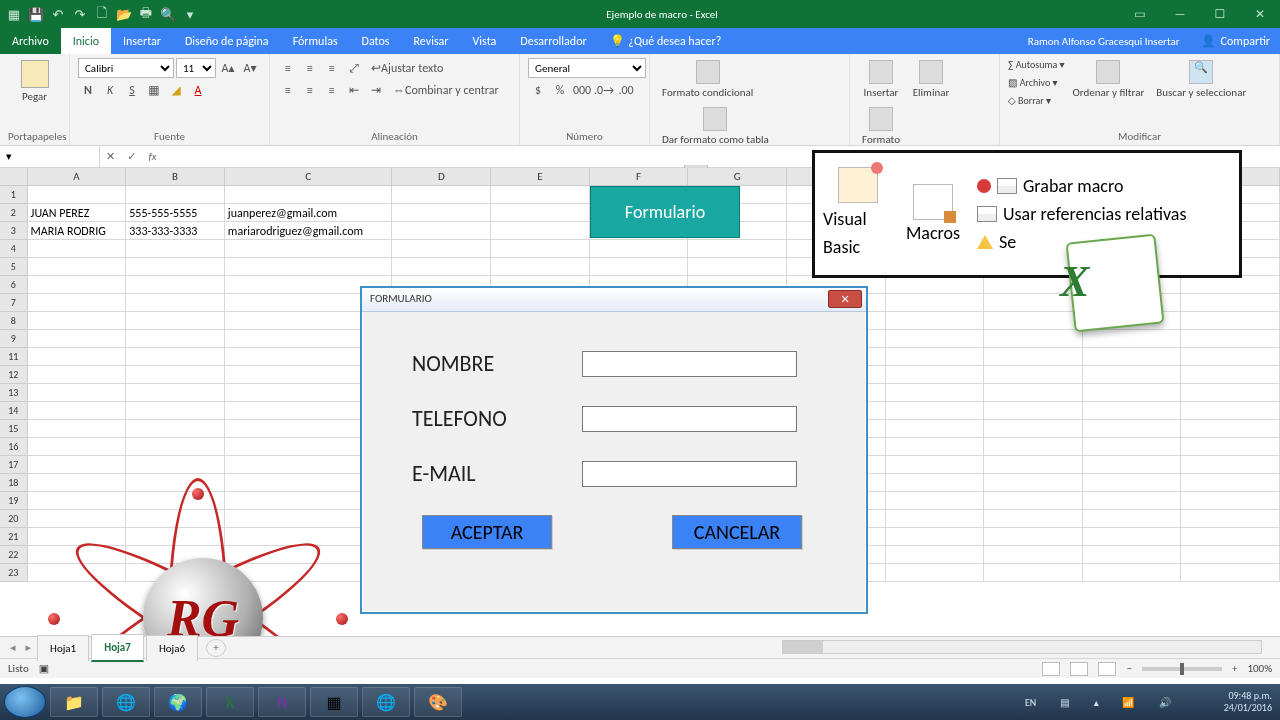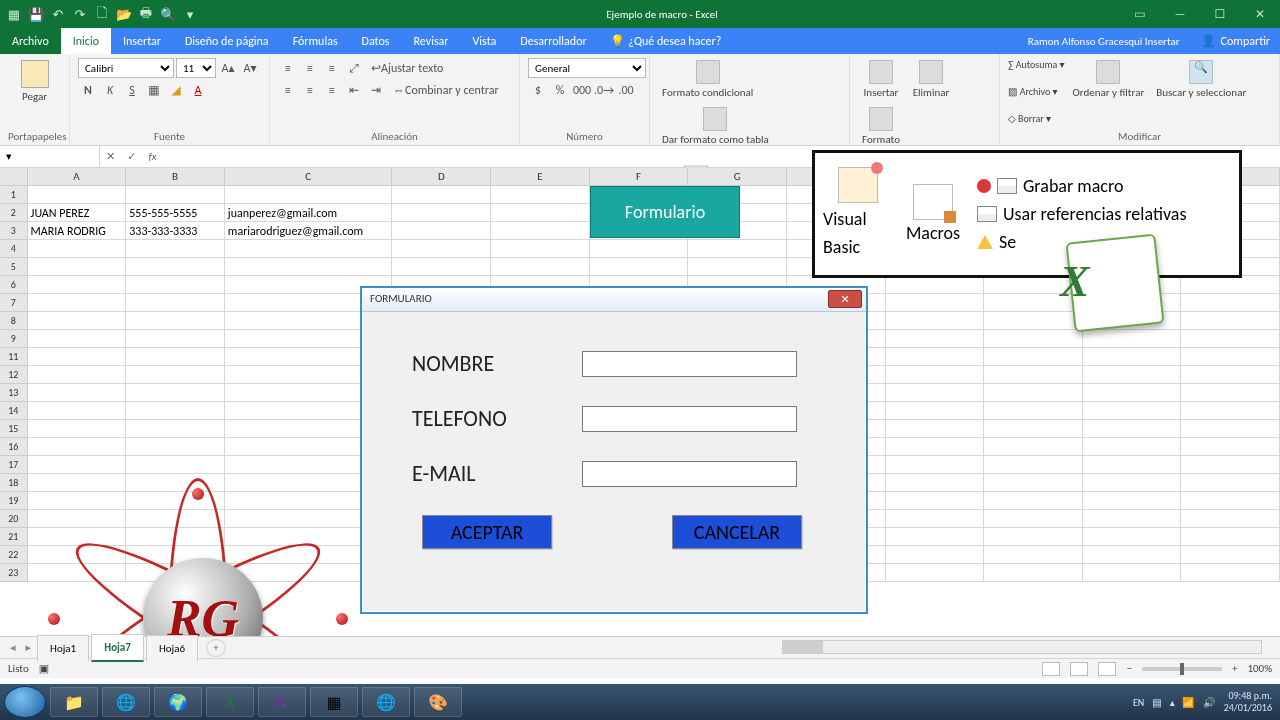--- a/index.html
+++ b/index.html
@@ -54,21 +54,21 @@
 
 
 .vbform { position:absolute; left:360px; top:286px; width:508px; height:328px; background:#f0f0f0; border:2px solid #3d90c7; box-shadow:0 0 0 1px #fff inset; }
 .vbform .ftitle { height:24px; background:linear-gradient(#fff,#e4ecf7); border-bottom:1px solid #b9c7db; font-size:11px; padding:4px 8px; color:#333; position:relative; }
 .vbform .closex { position:absolute; right:4px; top:2px; width:34px; height:18px; background:#c94f44; color:#fff; text-align:center; font-size:11px; line-height:18px; border:1px solid #8a2e26; border-radius:2px; }
 .vbform .body { padding:20px; }
 .vbform .fldrow { display:flex; align-items:center; margin:18px 0 28px 30px; }
 .vbform .fldlabel { width:170px; font-size:22px; color:#222; }
 .vbform .fldinput { width:215px; height:26px; border:1px solid #777; background:#fff; }
 .vbform .btnrow { display:flex; gap:120px; margin-left:40px; margin-top:12px; }
-.vbform .vbbtn { width:130px; height:34px; border:1px solid #888; background:#1d4ed8; font-size:20px; box-shadow:1px 1px 0 #ccc; }
+.vbform .vbbtn { width:130px; height:34px; border:1px solid #888; background:#3b82f6; font-size:20px; box-shadow:1px 1px 0 #ccc; }
 
 
 .devpanel { position:absolute; right:38px; top:150px; width:430px; height:128px; background:#fff; border:3px solid #111; display:flex; padding:6px 8px; font-size:18px; }
 .devpanel .col1 { display:flex; flex-direction:column; align-items:center; justify-content:center; width:70px; }
 .devpanel .col2 { display:flex; flex-direction:column; align-items:center; justify-content:center; width:80px; }
 .devpanel .col3 { display:flex; flex-direction:column; justify-content:center; gap:6px; flex:1; padding-left:4px; }
 .devpanel .vbico { width:40px; height:36px; border:1px solid #bbb; background:#fff1d6; margin-bottom:2px; position:relative; }
 .devpanel .vbico:before { content:""; position:absolute; top:-6px; right:-6px; width:12px; height:12px; background:#e77; border-radius:50%; }
 .devpanel .macico { width:40px; height:36px; border:1px solid #bbb; background:#fff; margin-bottom:2px; position:relative; }
 .devpanel .macico:before { content:""; position:absolute; bottom:-4px; right:-4px; width:12px; height:12px; background:#d88b3a; }
@@ -103,22 +103,22 @@
 .statusbar { height:20px; background:#f3f3f3; border-top:1px solid #d4d4d4; display:flex; align-items:center; font-size:11px; color:#444; padding:0 8px; gap:10px; }
 .statusbar .spacer { flex:1; }
 .statusbar .vbtn { width:18px; height:14px; border:1px solid #bbb; background:#fff; }
 .zoomslider { width:80px; height:4px; background:#ccc; position:relative; }
 .zoomslider:before { content:""; position:absolute; left:38px; top:-4px; width:4px; height:12px; background:#666; }
 
 
 .taskbar { position:absolute; bottom:0; left:0; right:0; height:36px; background:linear-gradient(#3b5670,#20344a); display:flex; align-items:center; padding:0 4px; gap:4px; }
 .startbtn { width:42px; height:32px; border-radius:50%; background:radial-gradient(circle at 40% 35%,#7cc3f0,#1a5a9e); border:1px solid #0c3a6a; position:relative; }
 .tbtn { width:48px; height:30px; background:rgba(255,255,255,.08); border:1px solid rgba(255,255,255,.15); border-radius:2px; display:flex; align-items:center; justify-content:center; font-size:16px; }
-.taskbar .tray { margin-left:auto; display:flex; align-items:center; gap:8px; color:#cfe3f5; font-size:10px; padding-right:4px; }
-.tray .clock { text-align:right; line-height:12px; }
+.taskbar .tray { margin-left:auto; display:flex; align-items:center; gap:24px; color:#cfe3f5; font-size:10px; padding-right:4px; }
+.tray .clock { text-align:right; line-height:12px;margin-left:28px; }
 
 
 .ico-generic { width:24px; height:24px; background:#dcdcdc; border:1px solid #bbb; }
 </style>
 </head>
 <body>
 
 <div class="titlebar">
   <div class="qat">
     <span>▦</span>
@@ -253,21 +253,21 @@
         </div>
       <div class="bigbtn">
           <div class="ico-generic"></div>
           <span>Formato</span>
         </div>
     </div>
     <div class="label">Celdas</div>
   </div>
   <div class="group" style="flex:1">
     <div class="controls">
-      <div style="display:flex;flex-direction:column;gap:14px;font-size:10px">
+      <div style="display:flex;flex-direction:column;gap:5px;font-size:10px">
         <span>∑ <span>Autosuma</span> ▾</span>
         <span>▧ <span>Archivo</span> ▾</span>
         <span>◇ <span>Borrar</span> ▾</span>
       </div>
       <div class="bigbtn">
           <div class="ico-generic"></div>
           <span>Ordenar y filtrar</span>
         </div>
       <div class="bigbtn">
           <div class="ico-generic" style="background:#cfe4f3">🔍</div>

